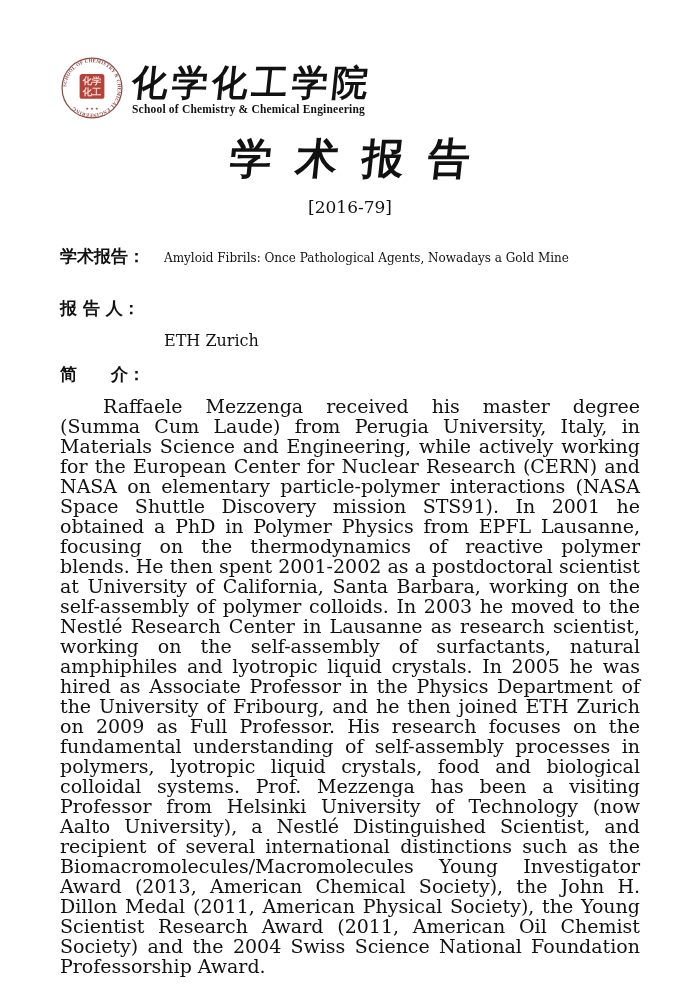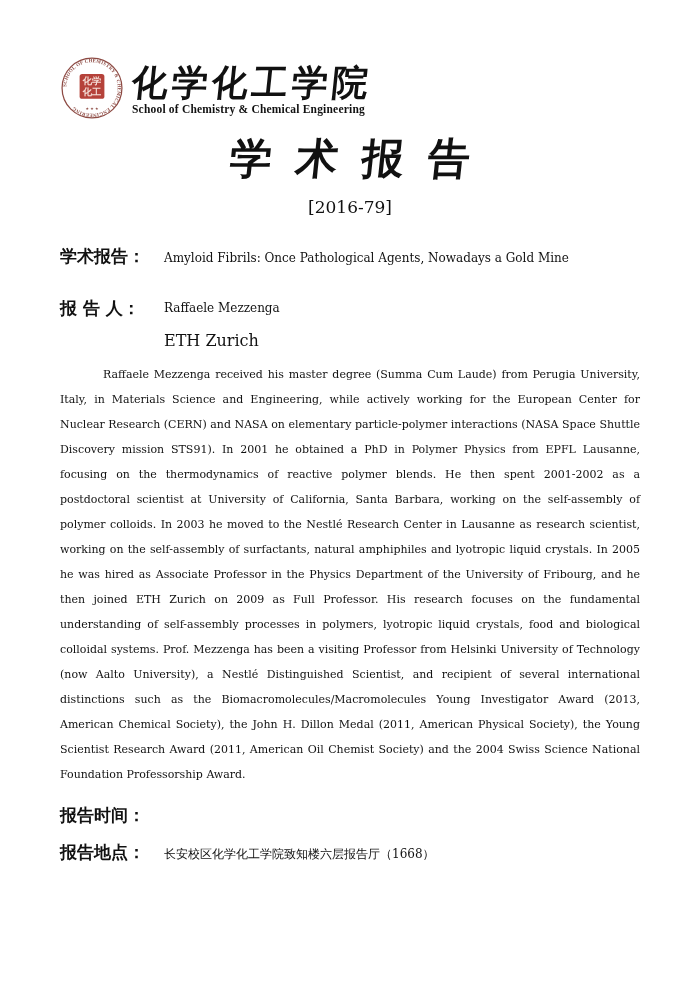--- a/index.html
+++ b/index.html
@@ -46,21 +46,21 @@
   .label {
     flex:none; width:104px;
     font-weight:bold; font-size:17px; line-height:24px;
     white-space:nowrap;
   }
   .value { font-size:12px; line-height:24px; }
   .affiliation { margin-left:104px; margin-top:10px; font-size:16px; line-height:22px; }
   
   .bio-paragraph {
     margin-top:10px;
-    font-size:11px; line-height:25px;
+    font-size:19px; line-height:20px;
     text-align:justify; text-indent:43px;
   }
 </style>
 </head>
 <body>
 
 <div class="page">
 
   <div class="header">
     <svg class="seal-svg" viewBox="0 0 62 62">
@@ -86,24 +86,26 @@
   <div class="doc-title">学术报告</div>
   <div class="doc-number">[2016-79]</div>
 
   <div class="row row-topic">
     <span class="label">学术报告：</span>
     <span class="value">Amyloid Fibrils: Once Pathological Agents, Nowadays a Gold Mine</span>
   </div>
 
   <div class="row row-speaker">
     <span class="label">报 告 人：</span>
-    <span class="value">Raffaele Mezzenga</span>
   </div>
   <div class="affiliation">ETH Zurich</div>
 
+  <div class="row row-bio">
+    <span class="label">简　　介：</span>
+  </div>
   <p class="bio-paragraph">Raffaele Mezzenga received his master degree (Summa Cum Laude) from Perugia University, Italy, in Materials Science and Engineering, while actively working for the European Center for Nuclear Research (CERN) and NASA on elementary particle-polymer interactions (NASA Space Shuttle Discovery mission STS91). In 2001 he obtained a PhD in Polymer Physics from EPFL Lausanne, focusing on the thermodynamics of reactive polymer blends. He then spent 2001-2002 as a postdoctoral scientist at University of California, Santa Barbara, working on the self-assembly of polymer colloids. In 2003 he moved to the Nestlé Research Center in Lausanne as research scientist, working on the self-assembly of surfactants, natural amphiphiles and lyotropic liquid crystals. In 2005 he was hired as Associate Professor in the Physics Department of the University of Fribourg, and he then joined ETH Zurich on 2009 as Full Professor. His research focuses on the fundamental understanding of self-assembly processes in polymers, lyotropic liquid crystals, food and biological colloidal systems. Prof. Mezzenga has been a visiting Professor from Helsinki University of Technology (now Aalto University), a Nestlé Distinguished Scientist, and recipient of several international distinctions such as the Biomacromolecules/Macromolecules Young Investigator Award (2013, American Chemical Society), the John H. Dillon Medal (2011, American Physical Society), the Young Scientist Research Award (2011, American Oil Chemist Society) and the 2004 Swiss Science National Foundation Professorship Award.</p>
 
   <div class="row row-time">
     <span class="label">报告时间：</span>
   </div>
   <div class="row row-loc">
     <span class="label">报告地点：</span>
     <span class="value">长安校区化学化工学院致知楼六层报告厅（1668）</span>
   </div>
 

